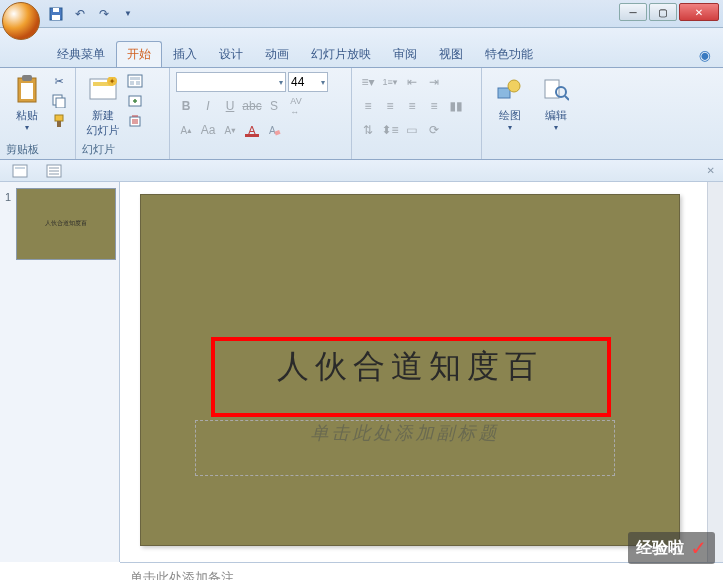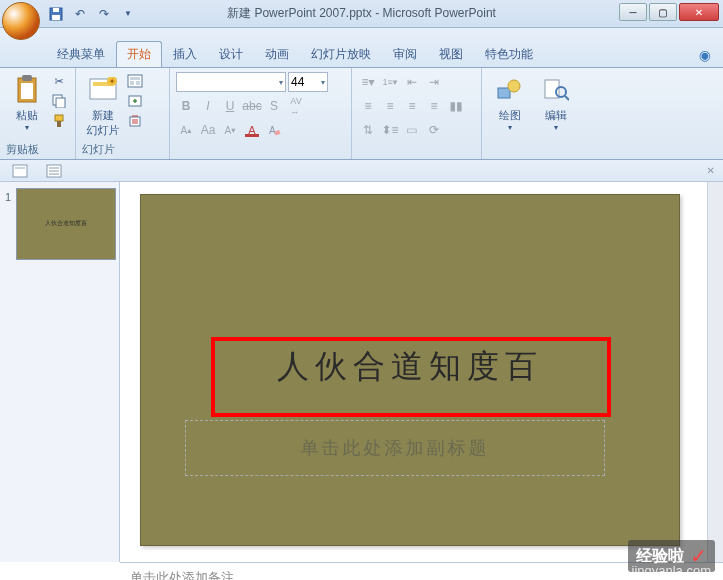--- a/index.html
+++ b/index.html
@@ -45,28 +45,28 @@
 .workspace { display: flex; height: 380px; }
 .thumbpanel { width: 120px; background: #f0f4fa; border-right: 1px solid #b8c8dc; padding: 6px; }
 .thumb { border: 1px solid #8a9aac; background: #8a8450; width: 100px; height: 72px; position: relative; margin-left: 10px; }
 .thumb-num { position: absolute; left: -12px; top: 2px; font-size: 11px; color: #5a6a7a; }
 .thumb-title { position: absolute; top: 30px; left: 0; right: 0; font-size: 6px; color: #2a2a2a; text-align: center; font-family: SimSun, serif; }
 
 .slidearea { flex: 1; background: #fff; position: relative; overflow: hidden; }
 .slide { position: absolute; top: 12px; left: 20px; width: 540px; height: 352px; background: #8a8450; border: 1px solid #6a6440; box-shadow: 2px 2px 4px rgba(0,0,0,0.2); }
 .title-hl { position: absolute; top: 142px; left: 70px; width: 400px; height: 80px; border: 4px solid #ff0000; z-index: 5; }
 .slide-title { position: absolute; top: 150px; left: 0; right: 0; text-align: center; font-size: 32px; color: #2a2a2a; font-family: SimSun, serif; letter-spacing: 6px; }
-.subtitle-box { position: absolute; top: 225px; left: 44px; width: 420px; height: 56px; border: 1px dashed #aaa; display: flex; align-items: center; justify-content: center; }
+.subtitle-box { position: absolute; top: 225px; left: 54px; width: 420px; height: 56px; border: 1px dashed #aaa; display: flex; align-items: flex-start; justify-content: center; font-style: italic; }
 .subtitle-text { font-size: 18px; color: #6a6a50; font-family: SimSun, serif; letter-spacing: 3px; }
 
 .scrollbar-v { position: absolute; right: 0; top: 0; bottom: 0; width: 16px; background: #e8ecf2; border-left: 1px solid #c8d0dc; }
 
 .notes { height: 24px; border-top: 1px solid #b8c8dc; background: #fff; padding: 6px 10px; font-size: 13px; color: #8a8a8a; margin-left: 120px; }
 
-.watermark { position: absolute; right: 8px; bottom: 8px; display: flex; align-items: center; gap: 6px; background: rgba(60,60,60,0.6); padding: 4px 8px; border-radius: 3px; justify-content: space-between; }
+.watermark { position: absolute; right: 8px; bottom: 16px; display: flex; align-items: center; gap: 6px; background: rgba(60,60,60,0.6); padding: 4px 8px; border-radius: 3px; justify-content: space-between; }
 .wm-text { font-size: 16px; color: #fff; font-weight: bold; }
 .wm-check { color: #ff4040; font-size: 20px; }
 .wm-sub { position: absolute; right: 12px; bottom: 2px; font-size: 13px; color: rgba(255,255,255,0.8); }
 
 svg { display: block; }
 </style>
 </head>
 <body>
 
 <div class="titlebar">
@@ -76,21 +76,20 @@
         <svg width="14" height="14">
           <rect x="1" y="1" width="12" height="12" fill="#4a7ac0" stroke="#2a5a90"></rect>
           <rect x="3" y="8" width="8" height="5" fill="#fff"></rect>
           <rect x="4" y="1" width="6" height="4" fill="#fff"></rect>
         </svg>
       </span>
     <span class="qat-btn">↶</span>
     <span class="qat-btn">↷</span>
     <span class="qat-btn" style="font-size:8px">▼</span>
   </div>
-  <div class="title-text">新建 PowerPoint 2007.pptx - Microsoft PowerPoint</div>
   <div class="win-controls">
     <div class="win-btn">─</div>
     <div class="win-btn">▢</div>
     <div class="win-btn win-close">✕</div>
   </div>
 </div>
 
 <div class="tabstrip">
   <div class="tab">经典菜单</div>
   <div class="tab active">开始</div>

